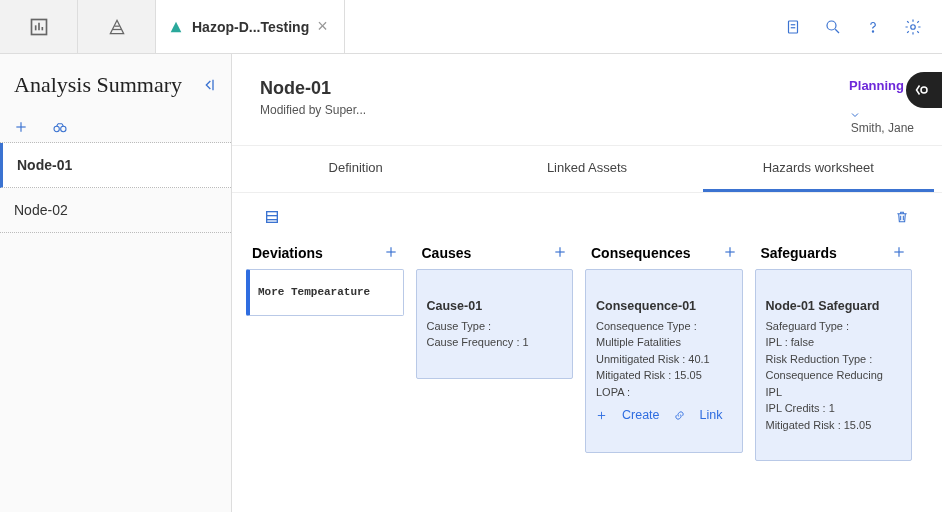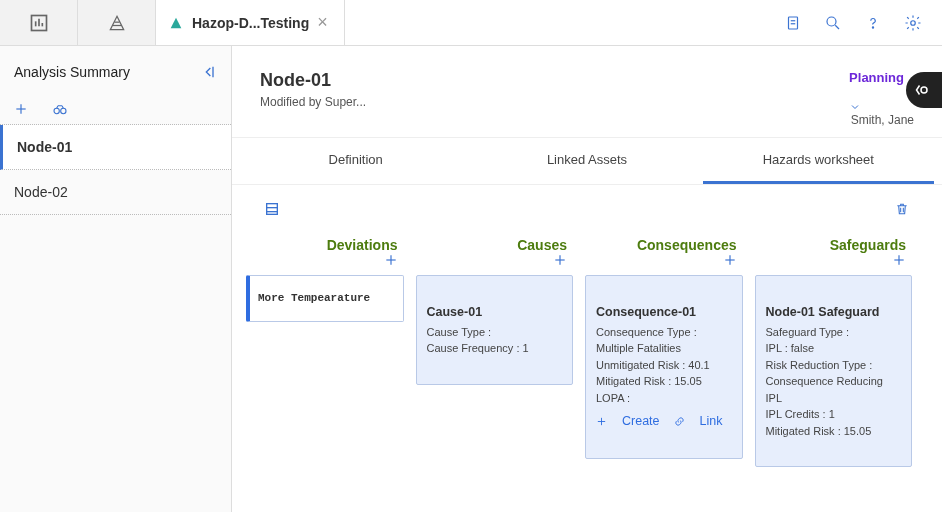--- a/index.html
+++ b/index.html
@@ -1,32 +1,32 @@
 <!DOCTYPE html>
 <html><head>
 <meta charset="utf-8">
 <style>
 * { box-sizing: border-box; margin: 0; padding: 0; }
 body { font-family: "Segoe UI", Arial, sans-serif; font-size: 13px; color: #333; background: #fff; width: 942px; height: 512px; overflow: hidden; position: relative; }
 
 
-.topbar { display: flex; align-items: center; height: 46px; border-bottom: 1px solid #ddd; background: #fff; }
+.topbar { display: flex; align-items: center; height: 54px; border-bottom: 1px solid #ddd; background: #fff; }
 .topbar-left { display: flex; height: 100%; }
 .topbar-icon-cell { width: 78px; height: 100%; display: flex; align-items: center; justify-content: center; background: #f2f2f2; border-right: 1px solid #ddd; }
 .topbar-tab { display: flex; align-items: center; height: 100%; padding: 0 16px 0 12px; background: #fff; border-right: 1px solid #ddd; gap: 8px; }
 .top-tab-label { font-size: 14px; color: #333; font-weight: 600; }
 .tab-close { color: #999; font-size: 18px; cursor: pointer; }
 .topbar-right { margin-left: auto; display: flex; gap: 22px; padding-right: 20px; }
 .topbar-right .ico { color: #3b73d1; cursor: pointer; }
 
 
 .layout { display: flex; height: calc(100% - 46px); }
 .sidebar { width: 232px; background: #fafafa; border-right: 1px solid #ddd; display: flex; flex-direction: column; }
 .sidebar-header { display: flex; align-items: center; justify-content: space-between; padding: 18px 14px 16px 14px; }
-.sidebar-title { font-size: 14px; color: #222; }
+.sidebar-title { font-size: 22px; color: #222; font-family: Liberation Serif, serif; }
 .collapse-btn { color: #3b73d1; cursor: pointer; }
 .sidebar-tools { display: flex; gap: 24px; padding: 6px 14px 8px 14px; border-bottom: 1px dotted #bbb; }
 .sidebar-tools .ico { color: #3b73d1; cursor: pointer; }
 .sidebar-item { padding: 14px 14px; font-size: 14px; border-bottom: 1px dotted #bbb; cursor: pointer; }
 .sidebar-item.active { background: #fff; font-weight: 700; border-left: 3px solid #3b73d1; }
 
 
 .main { flex: 1; display: flex; flex-direction: column; padding: 0; position: relative; }
 .node-head { padding: 24px 28px 10px 28px; border-bottom: 1px solid #eee; display: flex; justify-content: space-between; }
 .node-head-left h2 { font-size: 18px; font-weight: 700; margin-bottom: 4px; }
@@ -39,21 +39,21 @@
 .tabs { display: flex; border-bottom: 1px solid #eee; padding: 0 8px; }
 .tab { flex: 1; text-align: center; padding: 14px 10px; font-size: 13px; color: #444; cursor: pointer; }
 .tab.active { font-weight: 400; border-bottom: 3px solid #3b73d1; }
 
 .toolbar-row { display: flex; justify-content: space-between; align-items: center; padding: 16px 32px 8px 32px; }
 .toolbar-row .ico { color: #3b73d1; cursor: pointer; }
 
 
 .columns { display: flex; gap: 12px; padding: 4px 30px 20px 14px; }
 .column { flex: 1; min-width: 0; }
-.col-head { display: flex; justify-content: space-between; align-items: flex-end; padding: 8px 6px; color: #4d7c0f; font-weight: 700; font-size: 14px; flex-direction: column; }
+.col-head { display: flex; justify-content: space-between; align-items: flex-start; padding: 8px 6px; color: #000000; font-weight: 700; font-size: 14px; }
 .col-head .ico { color: #3b73d1; font-weight: 400; cursor: pointer; font-size: 16px; }
 .card { background: #e7eefc; border: 1px solid #b9c9e7; border-radius: 2px; padding: 27px 10px; font-size: 11.5px; color: #333; line-height: 1.5; }
 .card.selected { background: #fff; border-left: 4px solid #2f6de0; font-weight: 700; font-size: 11px; padding: 14px 8px; font-family: Liberation Mono, monospace; }
 .card .title { font-weight: 700; font-size: 12.5px; margin-bottom: 2px; }
 .card .row { font-size: 11px; color: #444; }
 .card-actions { display: flex; gap: 14px; margin-top: 6px; color: #2f6de0; font-size: 12.5px; }
 .card-actions span { cursor: pointer; display: inline-flex; align-items: center; gap: 15px; }
 
 
 .floater { position: absolute; right: 0; top: 72px; width: 36px; height: 36px; background: #222; border-radius: 18px 0 0 18px; display: flex; align-items: center; justify-content: center; color: #fff; }

